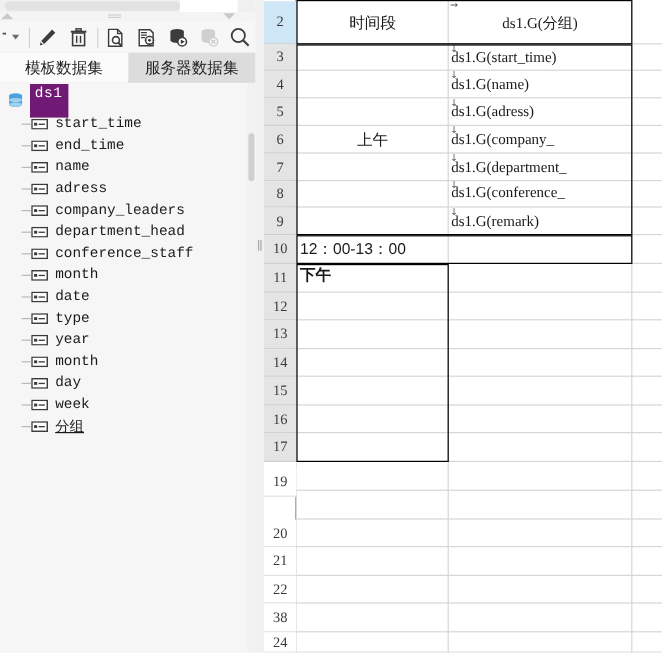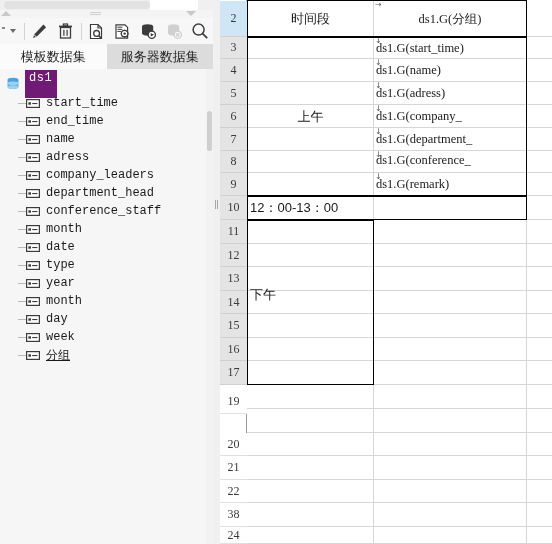--- a/index.html
+++ b/index.html
@@ -557,21 +557,21 @@
         <div class="cell left" style="left: 127px; top: 173px; width: 152px; height: 23px;">
           <span>ds1.G(remark)</span>
         </div>
         <span class="expand-mark" style="left: 128px; top: 174px;">↓</span>
         <div class="cell center cjk" style="left: 1px; top: 37px; width: 125px; height: 159px;">
           <span>上午</span>
         </div>
         <div class="cell left cjk" style="left: 1px; top: 196px; width: 125px; height: 24px;">
           <span>12：00-13：00</span>
         </div>
-        <div class="cell left cjk" style="left: 1px; top: 220px; width: 125px; height: 165px; align-items: flex-start; justify-content: flex-start; padding-top: 66px; padding-left: 2px;">
+        <div class="cell left cjk" style="left: 1px; top: 220px; width: 125px; height: 165px; align-items: flex-start; justify-content: flex-start; padding-left: 2px; font-weight: bold;">
           <span>下午</span>
         </div>
         <div class="sel-border" style="left: 0px; top: 0px; width: 280px; height: 37px;"></div>
         <div class="sel-border" style="left: 0px; top: 37px; width: 280px; height: 159px;"></div>
         <div class="sel-border" style="left: 0px; top: 196px; width: 280px; height: 24px;"></div>
         <div class="sel-border" style="left: 0px; top: 220px; width: 127px; height: 165px;"></div>
       </div>
   </div>
 
 </div>

